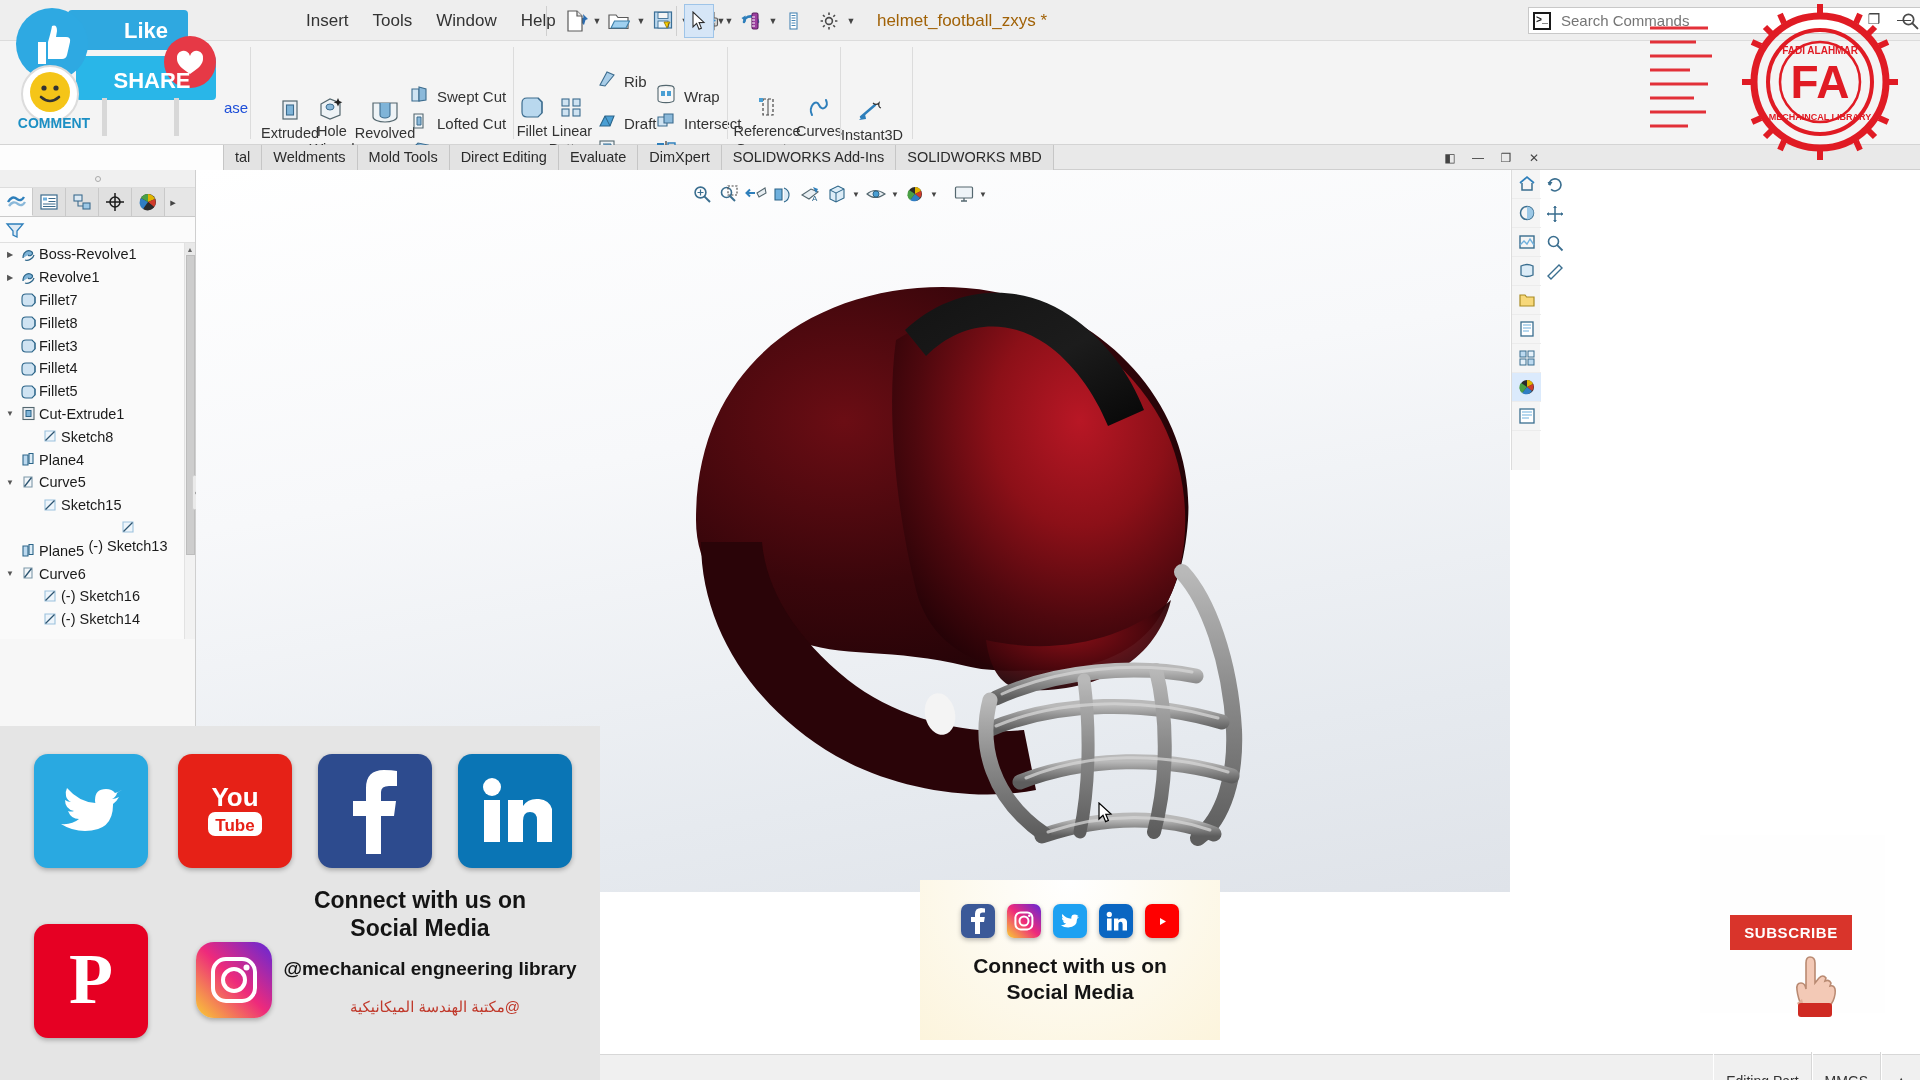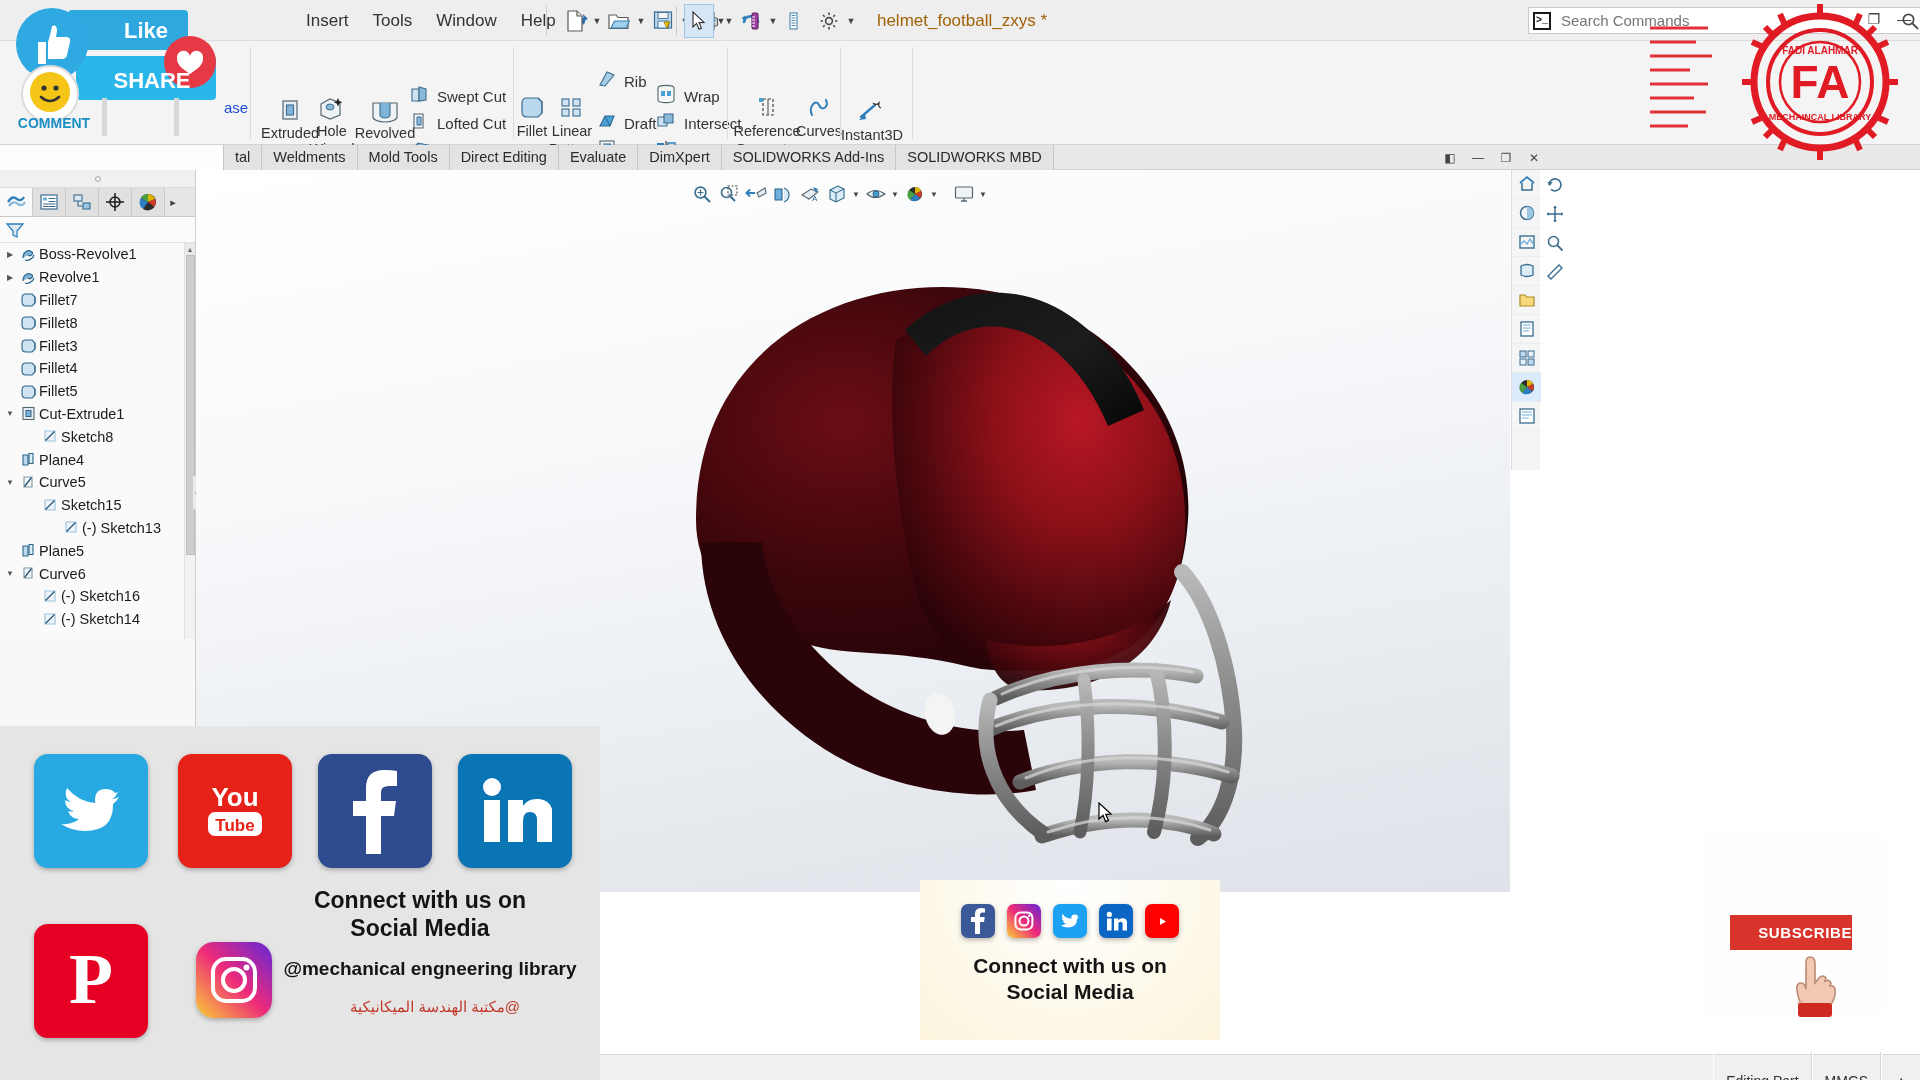--- a/index.html
+++ b/index.html
@@ -184,21 +184,21 @@
     border-radius:14px; display:flex; align-items:center; justify-content:center;
     box-shadow:0 2px 5px rgba(0,0,0,0.28);
   }
   .social-cap{
     font-size:23px; font-weight:bold; color:#141414; text-align:center; line-height:28px;
   }
   .social-handle{ font-size:19px; font-weight:bold; color:#141414; text-align:center; }
   .social-ar{ font-size:15px; color:#c0392b; text-align:center; direction:rtl; }
   .sub-btn{
     background:#d9342b; color:#fff; font-size:15px; font-weight:bold;
-    padding:9px 0; width:122px; text-align:right; border-radius:0; letter-spacing:.6px;
+    padding:9px 0; width:122px; text-align:center; border-radius:0; letter-spacing:.6px;
   }
 </style>
 </head>
 <body>
 
 <div id="root">
 
   <div class="topbar">
 
     <div class="menu-group">
@@ -707,21 +707,21 @@
       <div class="tree-item" style="padding-left:40px;">
         <span class="ti">
           <svg width="17" height="17" viewBox="0 0 17 17">
               <path d="M3 3 h10 v10 h-10 z" fill="#eef5fb" stroke="#9cc2dd" stroke-width="1.1"></path>
               <path d="M3.5 12.5 L12.5 3.5" stroke="#2c5470" stroke-width="1.3"></path>
             </svg>
         </span>
         <span>Sketch15</span>
       </div>
 
-      <div class="tree-item" style="padding-left:61px;">
+      <div class="tree-item" style="padding-left:61px;flex-direction:column;">
         <span class="ti">
           <svg width="17" height="17" viewBox="0 0 17 17">
               <path d="M3 3 h10 v10 h-10 z" fill="#eef5fb" stroke="#9cc2dd" stroke-width="1.1"></path>
               <path d="M3.5 12.5 L12.5 3.5" stroke="#2c5470" stroke-width="1.3"></path>
             </svg>
         </span>
         <span>(-) Sketch13</span>
       </div>
 
       <div class="tree-item" style="padding-left:18px;">

